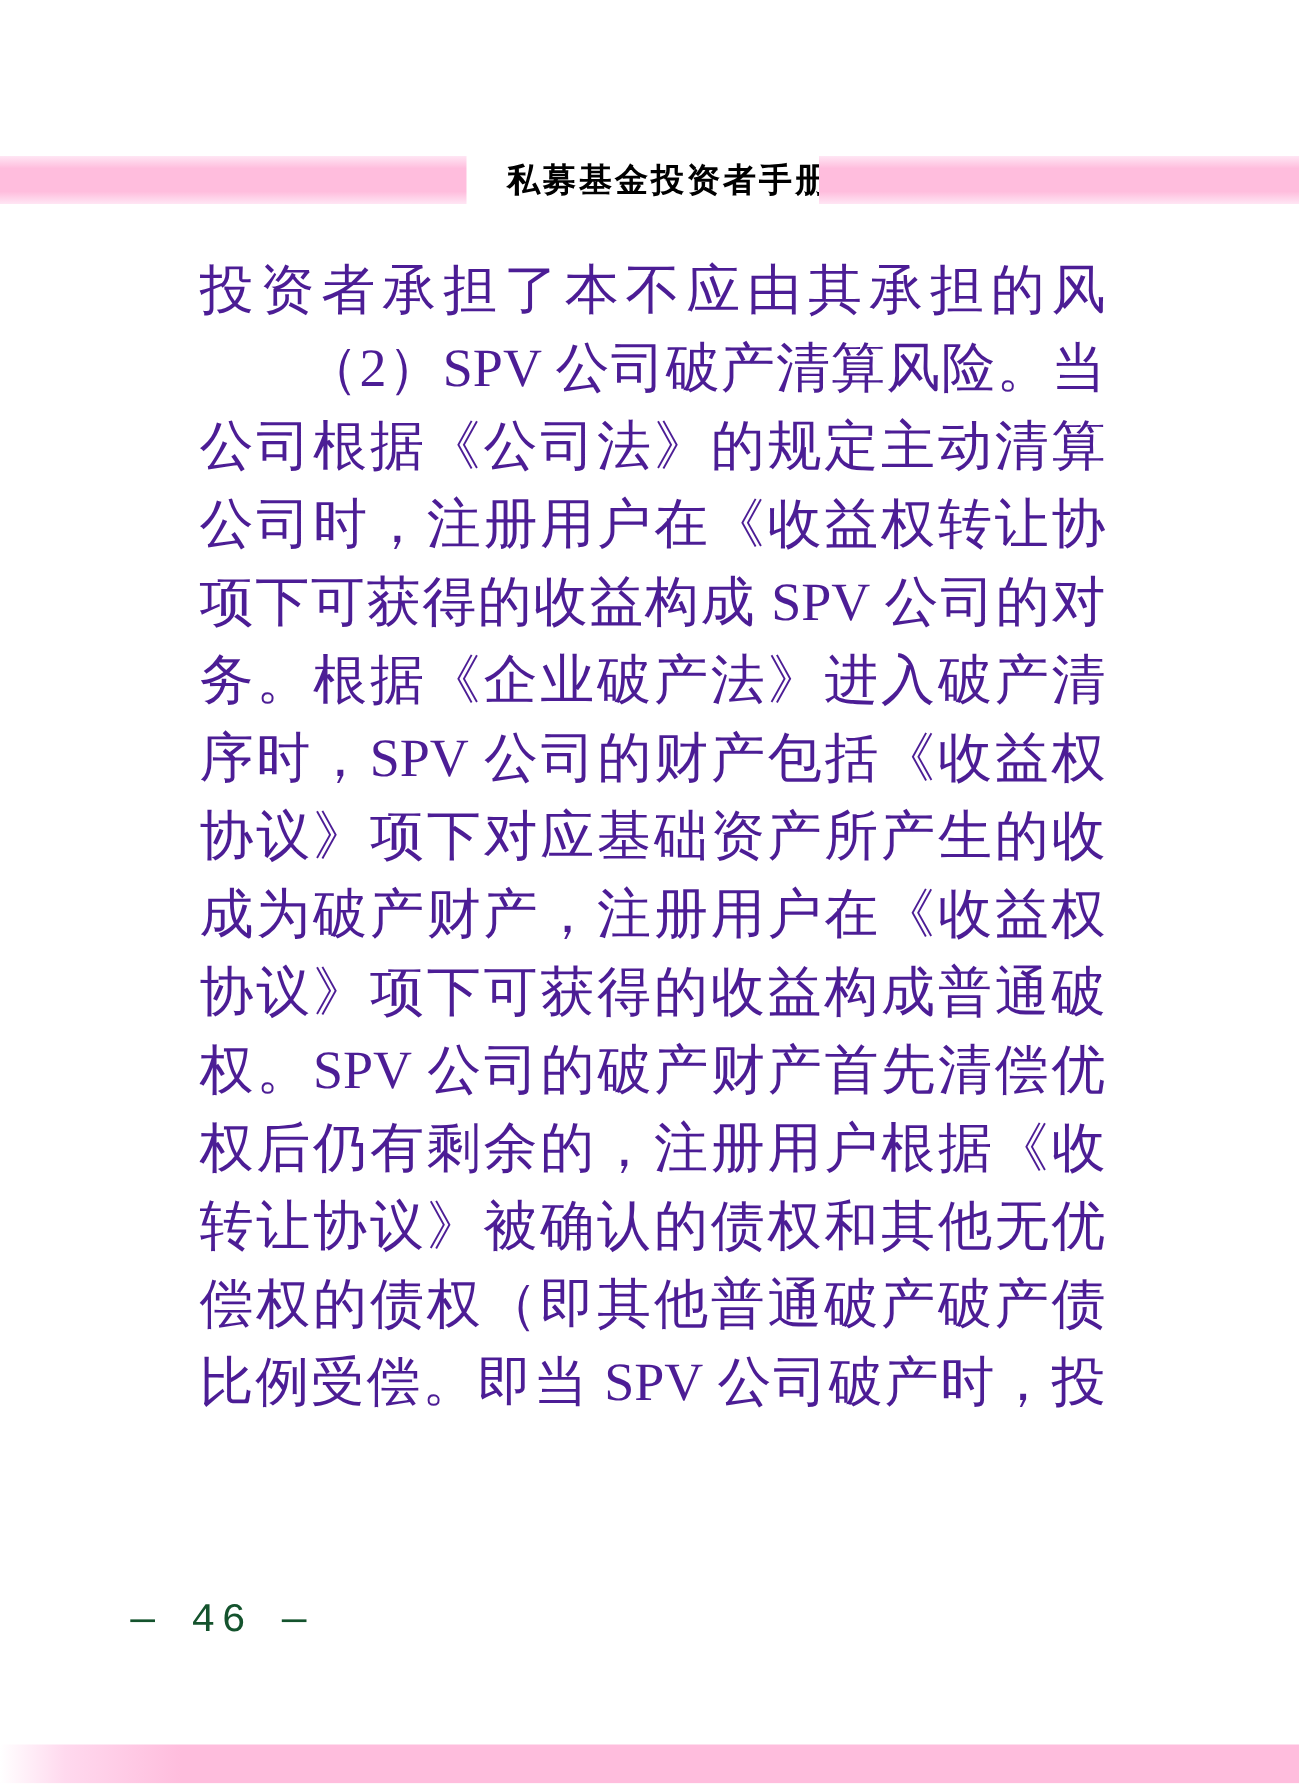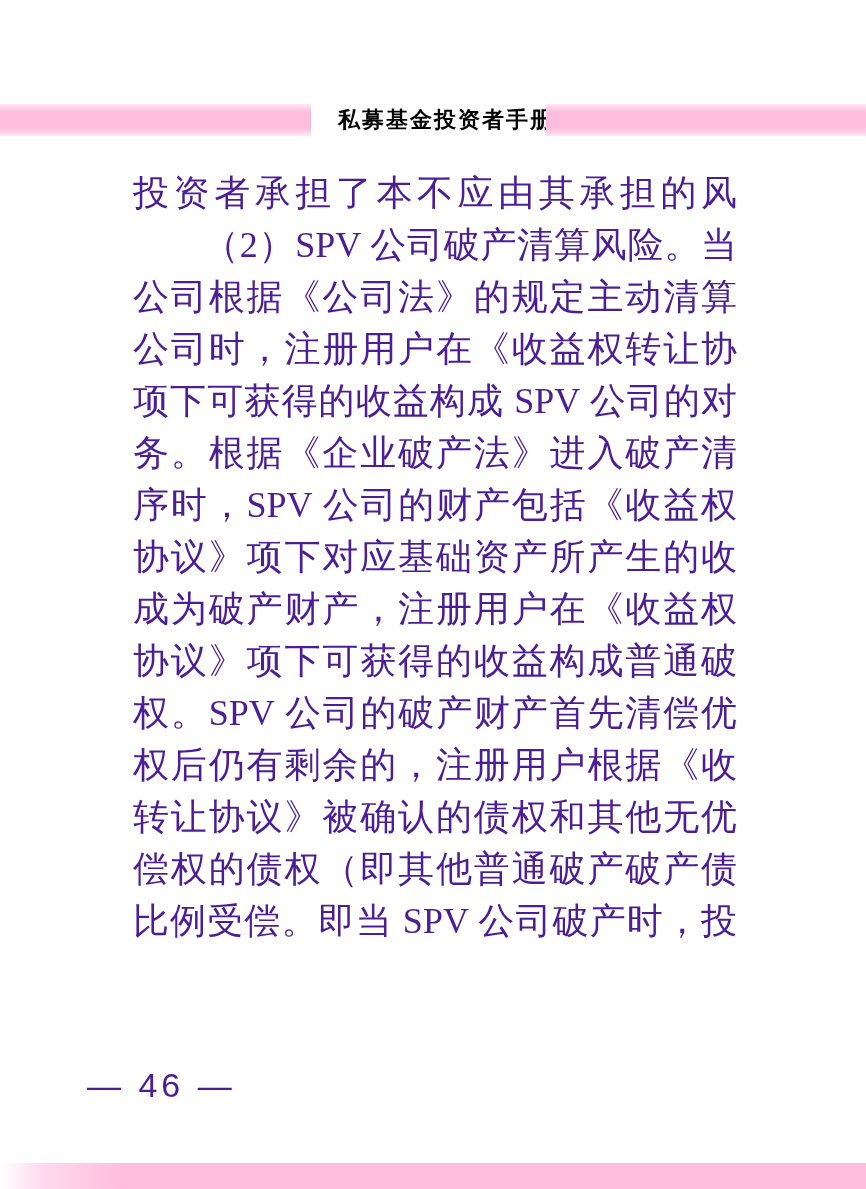--- a/index.html
+++ b/index.html
@@ -50,24 +50,24 @@
     overflow: hidden;
   }
   .line.indent { padding-left: 70px; }
   .line.nojust { text-align: left; text-align-last: left; }
 
   
   .page-number {
     position: absolute;
     left: 87px;
     top: 1066px;
-    font-size: 34px;
+    font-size: 27px;
     letter-spacing: 4px;
-    color: #4c1d95;
-    font-family: Liberation Sans, sans-serif;
+    color: #14532d;
+    font-family: Liberation Mono, monospace;
   }
 
   
   .bottom-bar {
     position: absolute;
     left: 0; right: 0; bottom: 0;
     height: 26px;
     background: linear-gradient(90deg, #ffffff 0%, #ffd9ee 5%, #ffbddd 14%, #ffbddd 100%);
   }
 </style>

